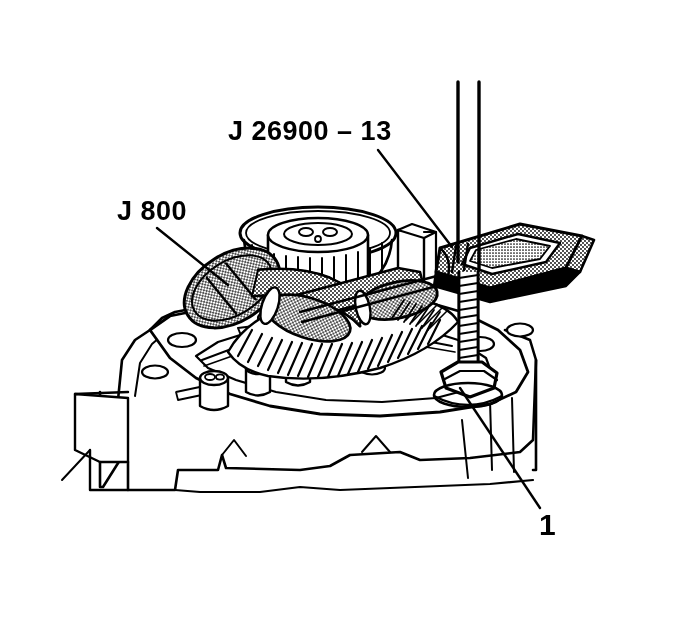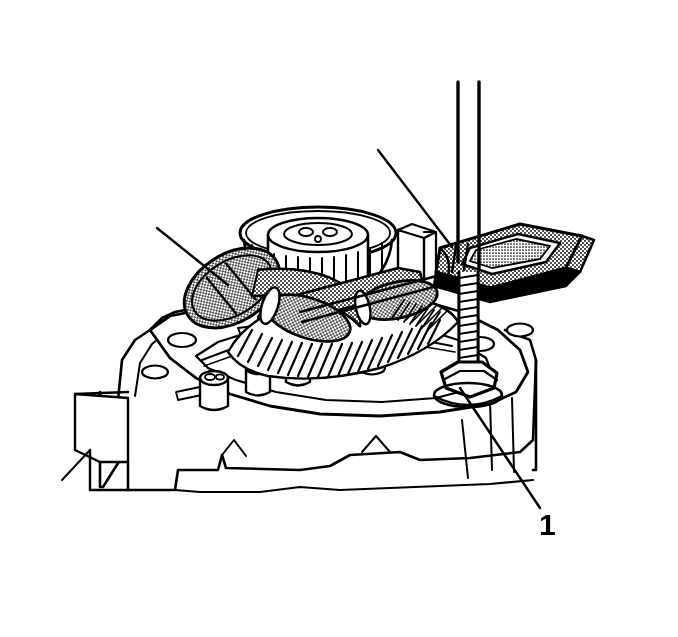--- a/index.html
+++ b/index.html
@@ -330,17 +330,19 @@
 
       <g stroke-width="2.4">
         <line x1="378" y1="150" x2="452" y2="247"></line>
         <line x1="157" y1="228" x2="228" y2="285"></line>
         <line x1="540" y1="508" x2="460" y2="388"></line>
       </g>
 
     </g>
   </svg>
 
-
+  <div class="callout-text" id="label-j26900">J 26900 – 13</div>
+
+  <div class="callout-text" id="label-j800">J 800</div>
 
   <div class="callout-text" id="label-item-1">1</div>
 
 </div>
 
 </body></html>

